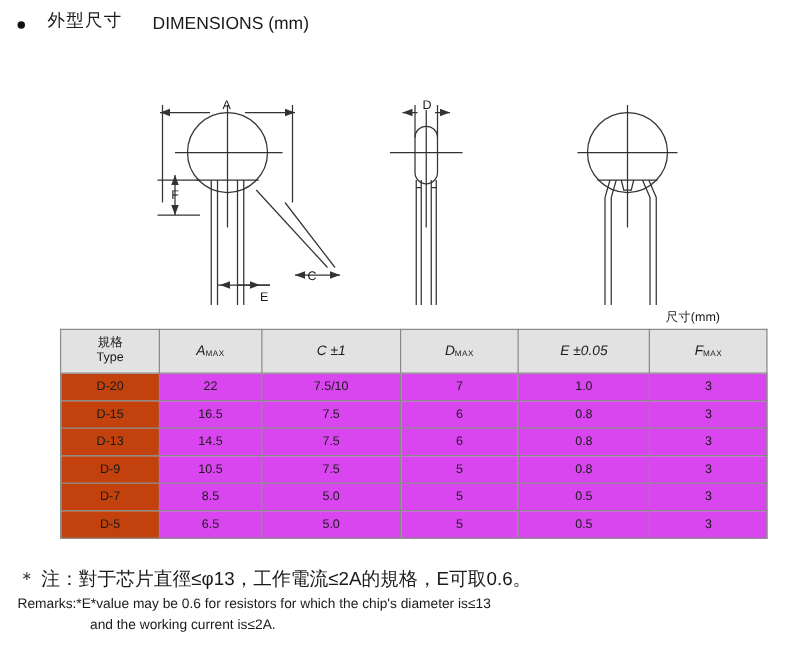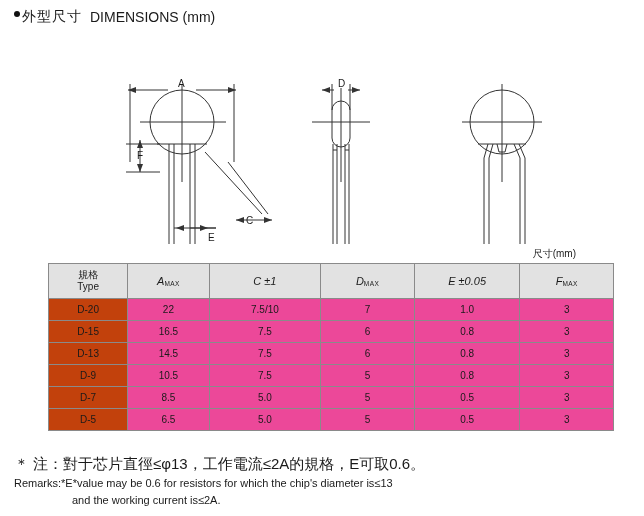--- a/index.html
+++ b/index.html
@@ -20,22 +20,22 @@
     width: 644px;
     height: 516px;
   }
 
   
   .heading {
     position: absolute;
     left: 14px;
     top: 8px;
     display: flex;
-    align-items: center;
-    gap: 0;
+    align-items: flex-end;
+    gap: 16px;
   }
   .bullet {
     width: 6px;
     height: 6px;
     border-radius: 50%;
     background: #111;
     display: inline-block;
     position: relative;
     top: -3px;
     margin-right: 2px;
@@ -86,21 +86,21 @@
     padding: 0;
   }
   table.spec thead th {
     background: #e2e2e2;
     height: 34px;
     font-weight: normal;
     font-size: 10px;
   }
   table.spec tbody td {
     height: 21px;
-    background: #ec4899;
+    background: #d946ef;
   }
   table.spec tbody td.type-cell {
     background: #c2410c;
   }
   .col-type { width: 78px; }
   .col-a { width: 80px; }
   .col-c { width: 110px; }
   .col-d { width: 92px; }
   .col-e { width: 104px; }
   .col-f { width: 92px; }

